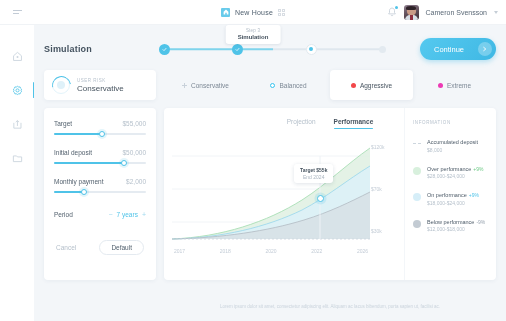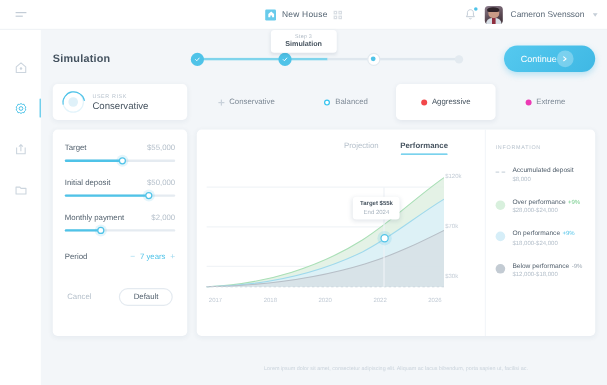--- a/index.html
+++ b/index.html
@@ -96,21 +96,21 @@
   .dot.done { background: #4fc3e8; }
   .dot.done svg { display: block; }
   .dot.current { background: #fff; border: 1px solid #e2e9ef; }
   .dot.current i { width: 4px; height: 4px; border-radius: 50%; background: #4fc3e8; display: block; }
   .dot.todo { width: 7px; height: 7px; background: #e3eaf0; }
   .btn-continue {
     position: absolute; right: 10px; top: 38px;
     width: 76px; height: 22px; border-radius: 11px; border: none;
     background: linear-gradient(135deg,#55c9ef 0%,#3fb8e4 100%);
     color: #fff; font-size: 7.5px; display: flex; align-items: center;
-    padding: 0 4px 0 14px; cursor: pointer;
+    justify-content: space-between; padding: 0 4px 0 14px; cursor: pointer;
     box-shadow: 0 2px 5px rgba(63,184,228,.35); font-family: "Liberation Sans", sans-serif;
   }
   .btn-continue .arrow {
     width: 14px; height: 14px; border-radius: 50%; background: rgba(255,255,255,.28);
     display: flex; align-items: center; justify-content: center;
   }
 
   
   .card { background: #ffffff; border-radius: 4px; box-shadow: 0 1px 4px rgba(40,70,100,.06); }
 

